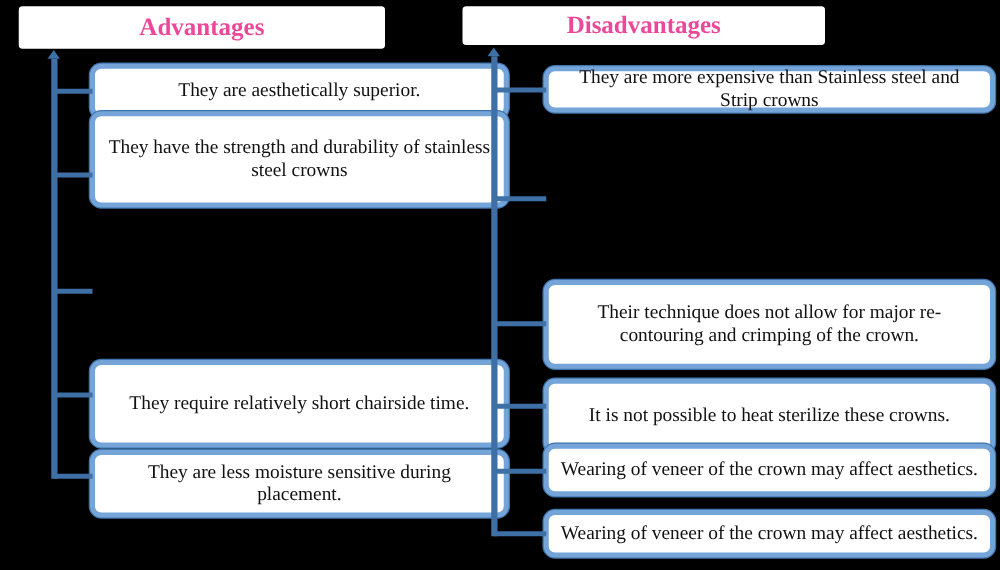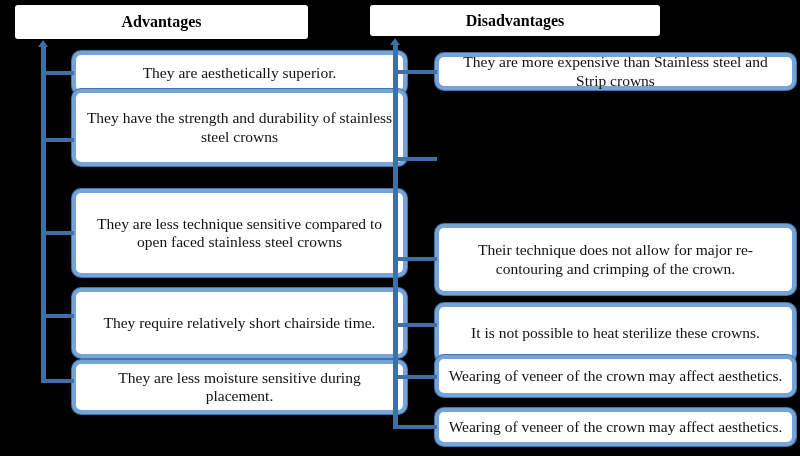--- a/index.html
+++ b/index.html
@@ -13,21 +13,21 @@
   }
   html,body{margin:0;padding:0;background:var(--background);}
   .canvas{
     position:relative;width:800px;height:456px;background:var(--background);
     overflow:hidden;font-family:"Liberation Serif",serif;
   }
   .header-box{
     position:absolute;background:var(--box-fill);
     border:2px solid var(--header-border);border-radius:5px;
     display:flex;align-items:center;justify-content:center;
-    font-weight:bold;font-size:16px;color:#000000;z-index:2;box-sizing:border-box;
+    font-weight:bold;font-size:20px;color:#ec4899;z-index:2;box-sizing:border-box;
   }
   .box{
     position:absolute;background:var(--box-fill);
     border:4px solid var(--box-border);border-radius:9px;
     box-shadow:0 0 0 1px var(--box-border-outer);
     display:flex;align-items:center;justify-content:center;
     text-align:center;font-size:15.5px;line-height:1.18;color:var(--text);
     padding:0 8px;box-sizing:border-box;z-index:1;
   }
   .left-col{left:72px;width:335px;}
@@ -50,23 +50,20 @@
   </div>
   <div class="header-box" style="left:368px;top:3px;width:294px;height:35px">
     <span>Disadvantages</span>
   </div>
 
   <div class="box left-col" style="top:51px;height:44px">
     <span>They are aesthetically superior.</span>
   </div>
   <div class="box left-col" style="top:89px;height:77px">
     <span>They have the strength and  durability of stainless steel crowns</span>
-  </div>
-  <div class="box left-col" style="top:189px;height:88px">
-    <span>They are less technique sensitive compared to open faced stainless steel crowns</span>
   </div>
   <div class="box left-col" style="top:288px;height:70px">
     <span>They require relatively short chairside time.</span>
   </div>
   <div class="box left-col" style="top:360px;height:54px">
     <span>They are less moisture sensitive during placement.</span>
   </div>
 
   <div class="box right-col" style="top:53px;height:37px">
     <span>They are more expensive than Stainless steel and Strip crowns</span>

